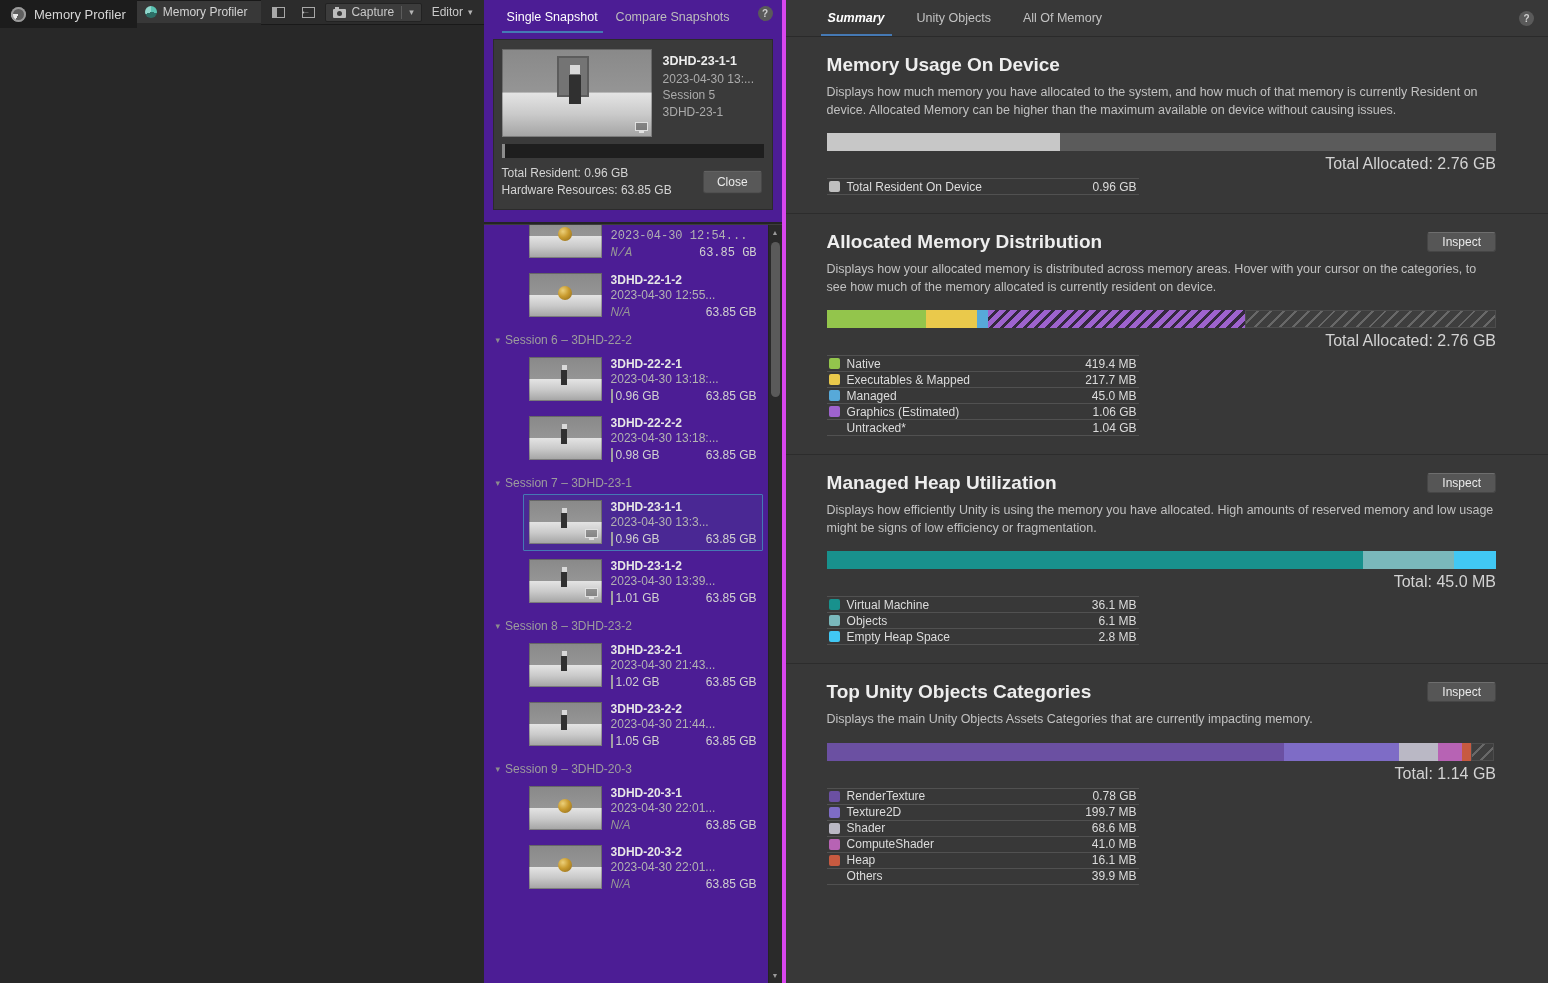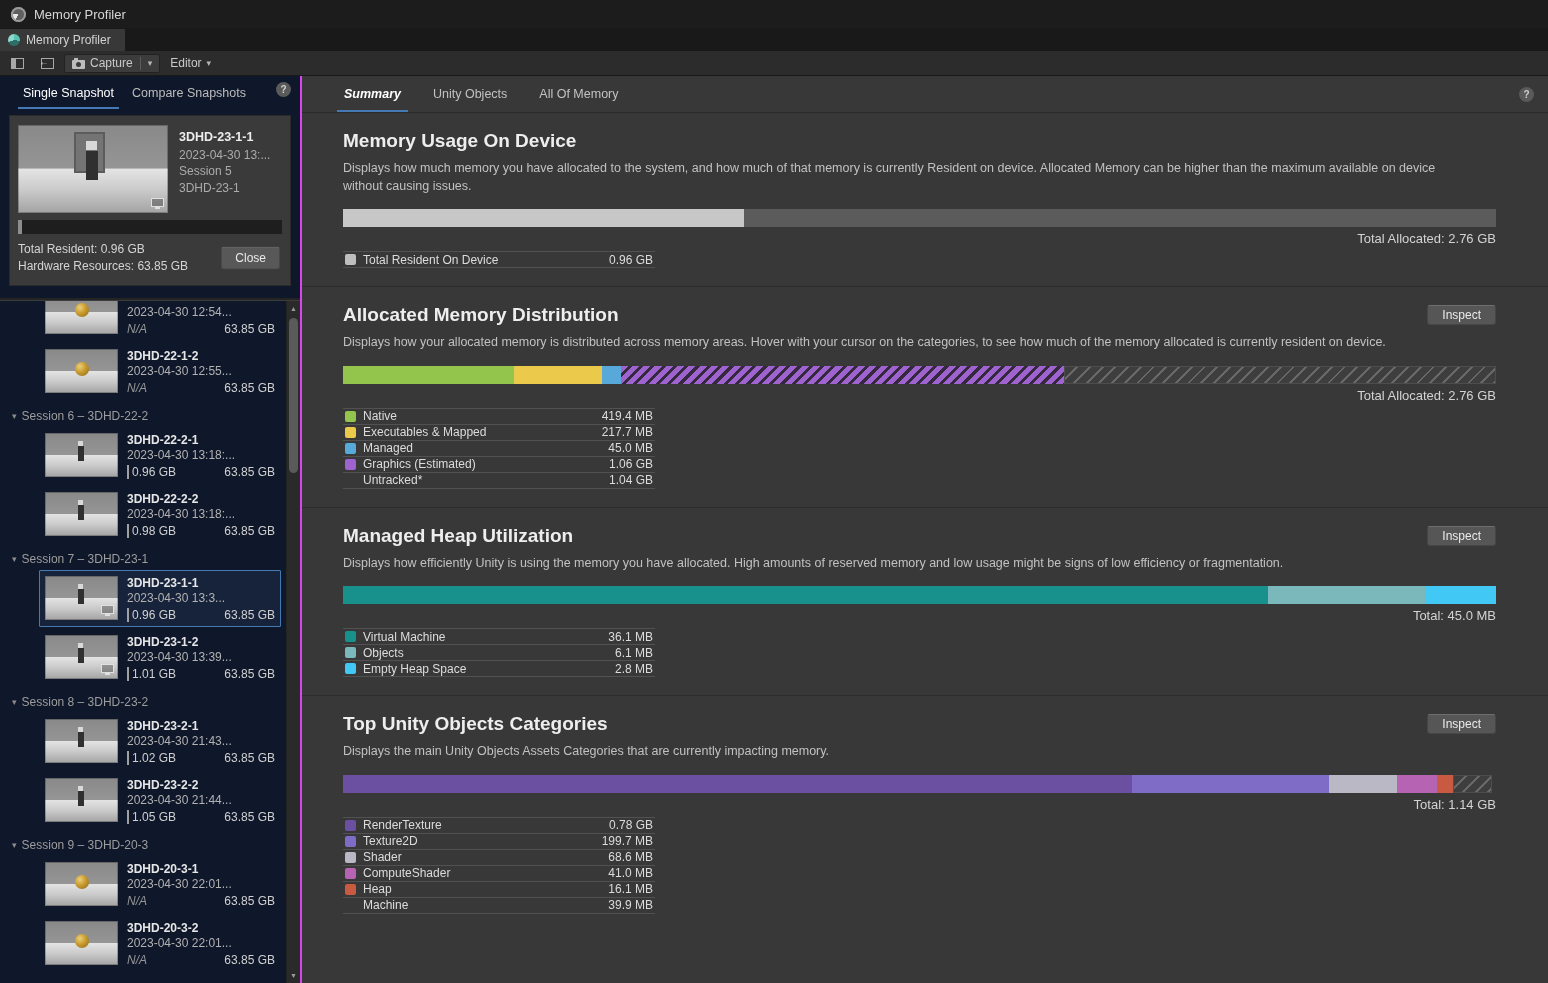--- a/index.html
+++ b/index.html
@@ -1,19 +1,19 @@
 <!DOCTYPE html>
 <html><head>
 <meta charset="utf-8">
 <style>
   * { margin:0; padding:0; box-sizing:border-box; }
   html,body { width:1548px; height:983px; overflow:hidden; }
   body { background:#282828; font-family:"Liberation Sans","DejaVu Sans",sans-serif; color:#d4d4d4; font-size:12px; }
   button { background:none; border:none; font:inherit; color:inherit; cursor:default; }
-  .window { width:100%; height:100%; display:flex; flex-direction:column; --accent:#4579b4; }
+  .window { width:100%; height:100%; display:flex; --accent:#4579b4; }
 
   
   .titlebar { height:28px; flex:none; background:#1c1c1c; display:flex; align-items:center; gap:8px; padding:0 11px; }
   .app-icon { width:15px; height:15px; border-radius:50%; flex:none;
     background:conic-gradient(from 210deg,#e8e8e8 0 70deg,#5f5f5f 70deg 360deg);
     box-shadow:inset 0 0 0 2px #9b9b9b; }
   .titlebar-title { font-size:13px; color:#d6d6d6; }
 
   
   .tabstrip { height:23px; flex:none; background:#191919; display:flex; align-items:flex-end; }
@@ -30,21 +30,21 @@
   .icon-panel::before { content:""; position:absolute; left:0; top:0; bottom:0; width:4px; background:#a8a8a8; }
   .icon-import { width:13px; height:11px; border:1px solid #a8a8a8; position:relative; }
   .icon-import::before { content:"\2190"; position:absolute; left:-3px; top:-3px; font-size:10px; color:#d8d8d8; }
   .icon-camera { width:13px; height:9px; background:#bdbdbd; border-radius:1px; position:relative; margin-top:2px; }
   .icon-camera::before { content:""; position:absolute; left:4px; top:2px; width:5px; height:5px; border-radius:50%; background:#3c3c3c; }
   .icon-camera::after { content:""; position:absolute; left:2px; top:-2px; width:4px; height:2px; background:#bdbdbd; }
   .btn-divider { width:1px; height:13px; background:#5c5c5c; margin:0 2px; }
 
   
   .body { flex:1; display:flex; min-height:0; }
-  .sidebar { width:302px; flex:none; background:#0f172a; border-right:2px solid #d946ef; display:flex; flex-direction:column; min-height:0; }
+  .sidebar { width:302px; flex:none; background:#4c1d95; border-right:4px solid #d946ef; display:flex; flex-direction:column; min-height:0; }
   .main { flex:1; min-width:0; background:#383838; display:flex; flex-direction:column; }
 
   .help-icon { width:15px; height:15px; border-radius:50%; background:#5a5a5a; color:#cfcfcf; font-size:10px; font-weight:bold;
     display:flex; align-items:center; justify-content:center; flex:none; }
 
   
   .side-tabs { flex:none; display:flex; align-items:center; padding:2px 9px 0 14px; height:33px; }
   .side-tab { font-size:12.5px; color:#bcbcbc; padding:8px 9px 10px; position:relative; white-space:nowrap; }
   .side-tab.active { color:#fefefe; }
   .side-tab.active::after { content:""; position:absolute; left:4px; right:4px; bottom:1px; height:2px; background:var(--accent); }
@@ -64,21 +64,21 @@
 
   .list-divider { flex:none; height:3px; margin-top:12px; background:#242424; border-bottom:1px solid #3c3c3c; }
 
   
   .snap-list { flex:1; position:relative; min-height:0; overflow:hidden; }
   .list-inner { position:absolute; top:0; bottom:0; left:0; right:14px; overflow:hidden; padding-top:3px; }
   .session-header { display:flex; align-items:center; gap:5px; font-size:12px; color:#9d9d9d; padding:7px 0 3px 12px; white-space:nowrap; }
   .tri { font-size:9px; color:#8d8d8d; }
   .snap-item { display:flex; gap:9px; margin:1px 5px 2px 39px; padding:4px 5px; border:1px solid transparent; border-radius:1px; }
   .snap-item.selected { border-color:var(--accent); background:rgba(70,100,140,0.16); }
-  .snap-item.clipped { margin-top:-20px; }
+  .snap-item.clipped { margin-top:-20px;font-family:Liberation Mono, monospace; }
   .item-thumb { width:73px; height:44px; flex:none; align-self:center; }
   .item-meta { flex:1; min-width:0; display:flex; flex-direction:column; font-size:12px; padding-top:1px; }
   .item-name { font-weight:bold; color:#e6e6e6; white-space:nowrap; overflow:hidden; }
   .item-date { color:#b2b2b2; margin-top:1px; white-space:nowrap; overflow:hidden; }
   .item-values { display:flex; justify-content:space-between; margin-top:3px; color:#d0d0d0; }
   .res-tick { border-left:2px solid #a0a0a0; padding-left:3px; }
   .na { font-style:italic; color:#969696; }
 
   
   .thumb { position:relative; overflow:hidden; box-shadow:inset 0 0 0 1px rgba(0,0,0,0.25);
@@ -111,21 +111,21 @@
   .section:last-child { border-bottom:none; }
   .sec-head { display:flex; align-items:center; }
   .sec-title { font-size:19px; font-weight:bold; color:#eeeeee; }
   .inspect-btn { margin-left:auto; background:#565656; border:1px solid #464646; border-top-color:#6e6e6e; border-radius:3px;
     color:#e9e9e9; font-size:12px; padding:2px 14px; }
   .sec-desc { margin-top:8px; font-size:12.5px; color:#c1c1c1; line-height:1.4; max-width:1128px; }
   .bar { display:flex; height:18px; margin-top:14px; width:100%; }
   .seg { height:100%; flex:none; }
   .hatch-dark { background-image:repeating-linear-gradient(135deg, transparent 0 5px, rgba(26,26,26,0.8) 5px 8px); }
   .hatch-light { background-image:repeating-linear-gradient(135deg, rgba(255,255,255,0.22) 0 2px, transparent 2px 9px); box-shadow:inset 0 0 0 1px #4d4d4d; }
-  .total-label { margin-top:4px; text-align:right; font-size:13px; color:#d3d3d3; }
+  .total-label { margin-top:4px; text-align:right; font-size:16px; color:#d3d3d3; }
   .legend { margin-top:5px; width:312px; border-top:1px solid #515151; }
   .legend-row { display:flex; align-items:center; gap:7px; height:16px; border-bottom:1px solid #515151; font-size:12px; color:#dcdcdc; padding:0 2px; }
   .swatch { width:11px; height:11px; border-radius:2px; flex:none; }
   .legend-label { flex:1; white-space:nowrap; }
   .legend-value { white-space:nowrap; }
 </style>
 </head>
 <body>
 
 <div class="window" style="--accent: #4579b4;">
@@ -509,21 +509,21 @@
               <span class="legend-label">ComputeShader</span>
               <span class="legend-value">41.0 MB</span>
             </div>
             <div class="legend-row">
               <span class="swatch" style="background-color: rgb(199, 90, 64);"></span>
               <span class="legend-label">Heap</span>
               <span class="legend-value">16.1 MB</span>
             </div>
             <div class="legend-row">
               <span class="swatch"></span>
-              <span class="legend-label">Machine</span>
+              <span class="legend-label">Others</span>
               <span class="legend-value">39.9 MB</span>
             </div>
           </div>
         </div>
 
       </div>
     </main>
   </div>
 </div>
 

